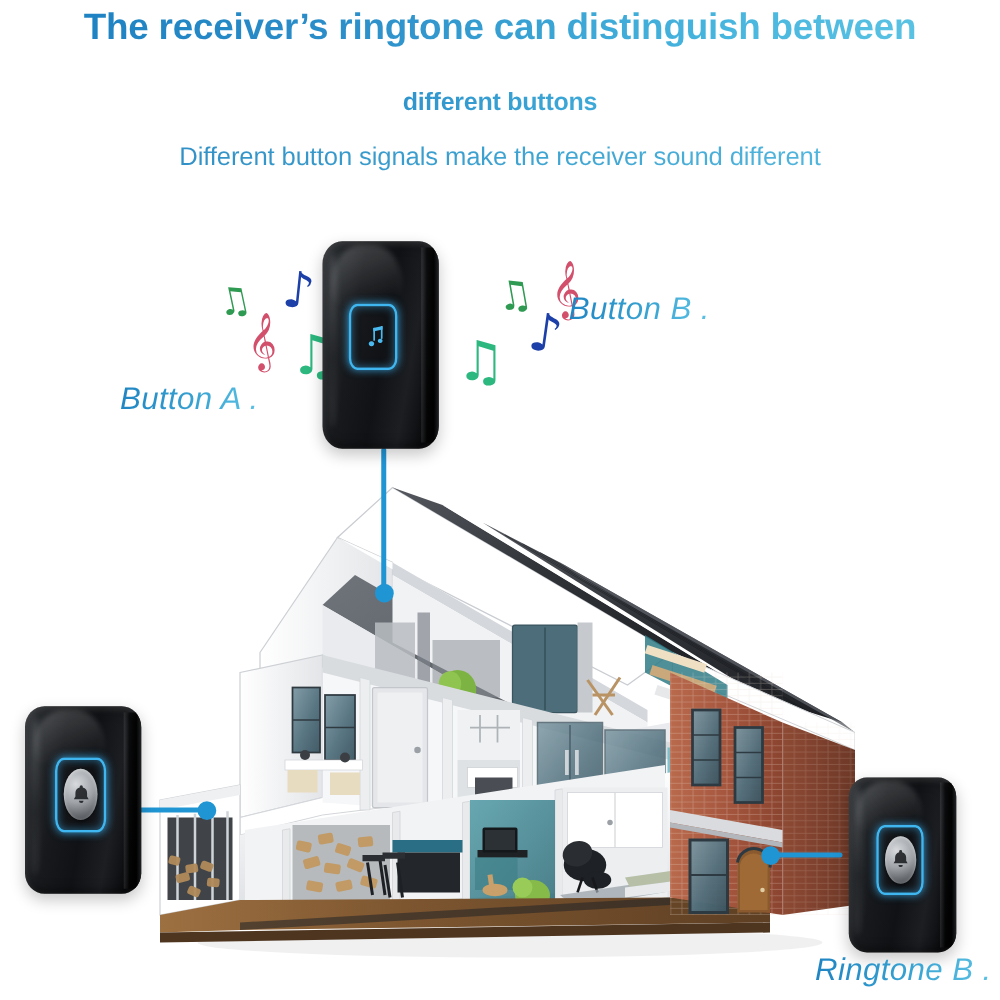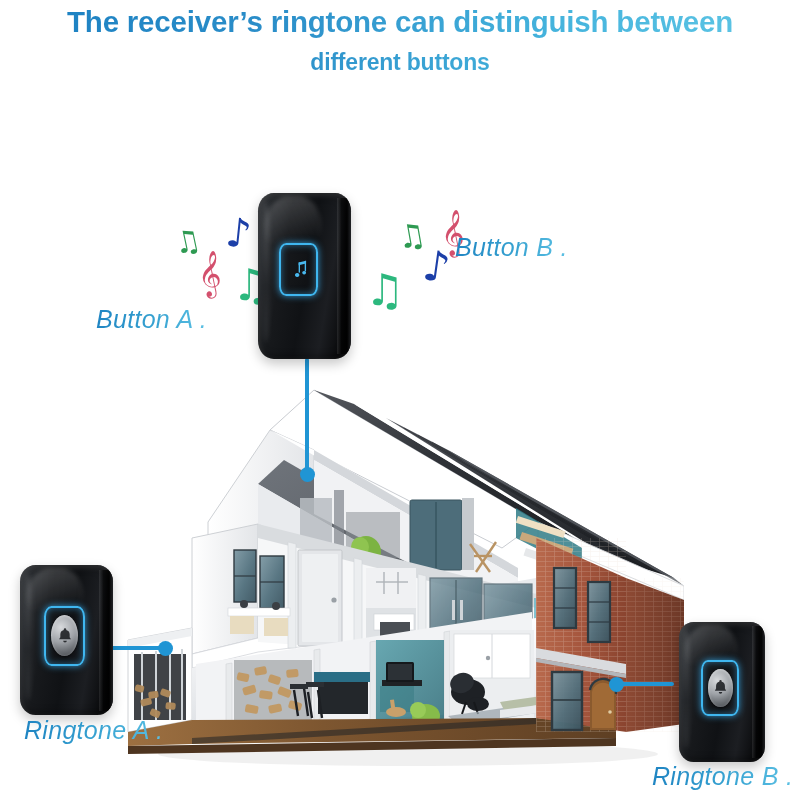--- a/index.html
+++ b/index.html
@@ -34,21 +34,21 @@
     font-size: 29.5px;
     font-weight: 700;
     line-height: 40px;
     letter-spacing: -0.2px;
     background: linear-gradient(100deg, #1a7fc1 0%, #2b8ec9 34%, #45b4dd 70%, #62c8e6 100%);
     -webkit-background-clip: text;
     background-clip: text;
     color: transparent;
     -webkit-text-fill-color: transparent;
   }
-  .title-line.l2 { font-size: 23px; }
+  .title-line.l2 { font-size: 20px; margin-top: 20px; }
 
   .sub-line {
     font-size: 20.5px;
     font-weight: 400;
     line-height: 28px;
     letter-spacing: -0.1px;
     background: linear-gradient(100deg, #2b87c0 0%, #3fa5d2 55%, #5dc0e3 100%);
     -webkit-background-clip: text;
     background-clip: text;
     color: transparent;
@@ -206,20 +206,21 @@
   #house svg { display: block; width: 100%; height: 100%; }
 </style>
 </head>
 <body>
 
 <div id="stage">
 
   <div class="header-block">
     <div class="title-line">The receiver’s ringtone can distinguish between</div>
     <div class="title-line l2">different buttons</div>
+    <div class="sub-line" style="margin-top:10px;">Different button signals make the receiver sound different</div>
   </div>
 
   <div id="house">
     <svg viewBox="0 0 566 400" xmlns="http://www.w3.org/2000/svg">
       <defs>
         <linearGradient id="gRoof" x1="0" y1="0" x2="1" y2="1">
           <stop offset="0%" stop-color="#55585e"></stop>
           <stop offset="45%" stop-color="#303338"></stop>
           <stop offset="100%" stop-color="#1d1f23"></stop>
         </linearGradient>
@@ -582,16 +583,15 @@
       <div class="bell-plate"></div>
       <svg viewBox="0 0 24 24" width="19" height="19" style="position:relative;">
         <path d="M12 2.6a1.5 1.5 0 0 1 1.5 1.5v.6a5.6 5.6 0 0 1 4.1 5.4v3.3l1.5 2.6H4.9l1.5-2.6v-3.3a5.6 5.6 0 0 1 4.1-5.4v-.6A1.5 1.5 0 0 1 12 2.6z" fill="#1a1d20" opacity="0.88"></path>
         <path d="M9.8 17.6h4.4a2.2 2.2 0 0 1-4.4 0z" fill="#1a1d20" opacity="0.88"></path>
       </svg>
     </div>
   </div>
 
   <div class="callout-label" id="label-button-a">Button A .</div>
   <div class="callout-label" id="label-button-b">Button B .</div>
-  <div class="callout-label" id="label-ringtone-a">Ringtone A .</div>
   <div class="callout-label" id="label-ringtone-b">Ringtone B .</div>
 
 </div>
 
 </body></html>

